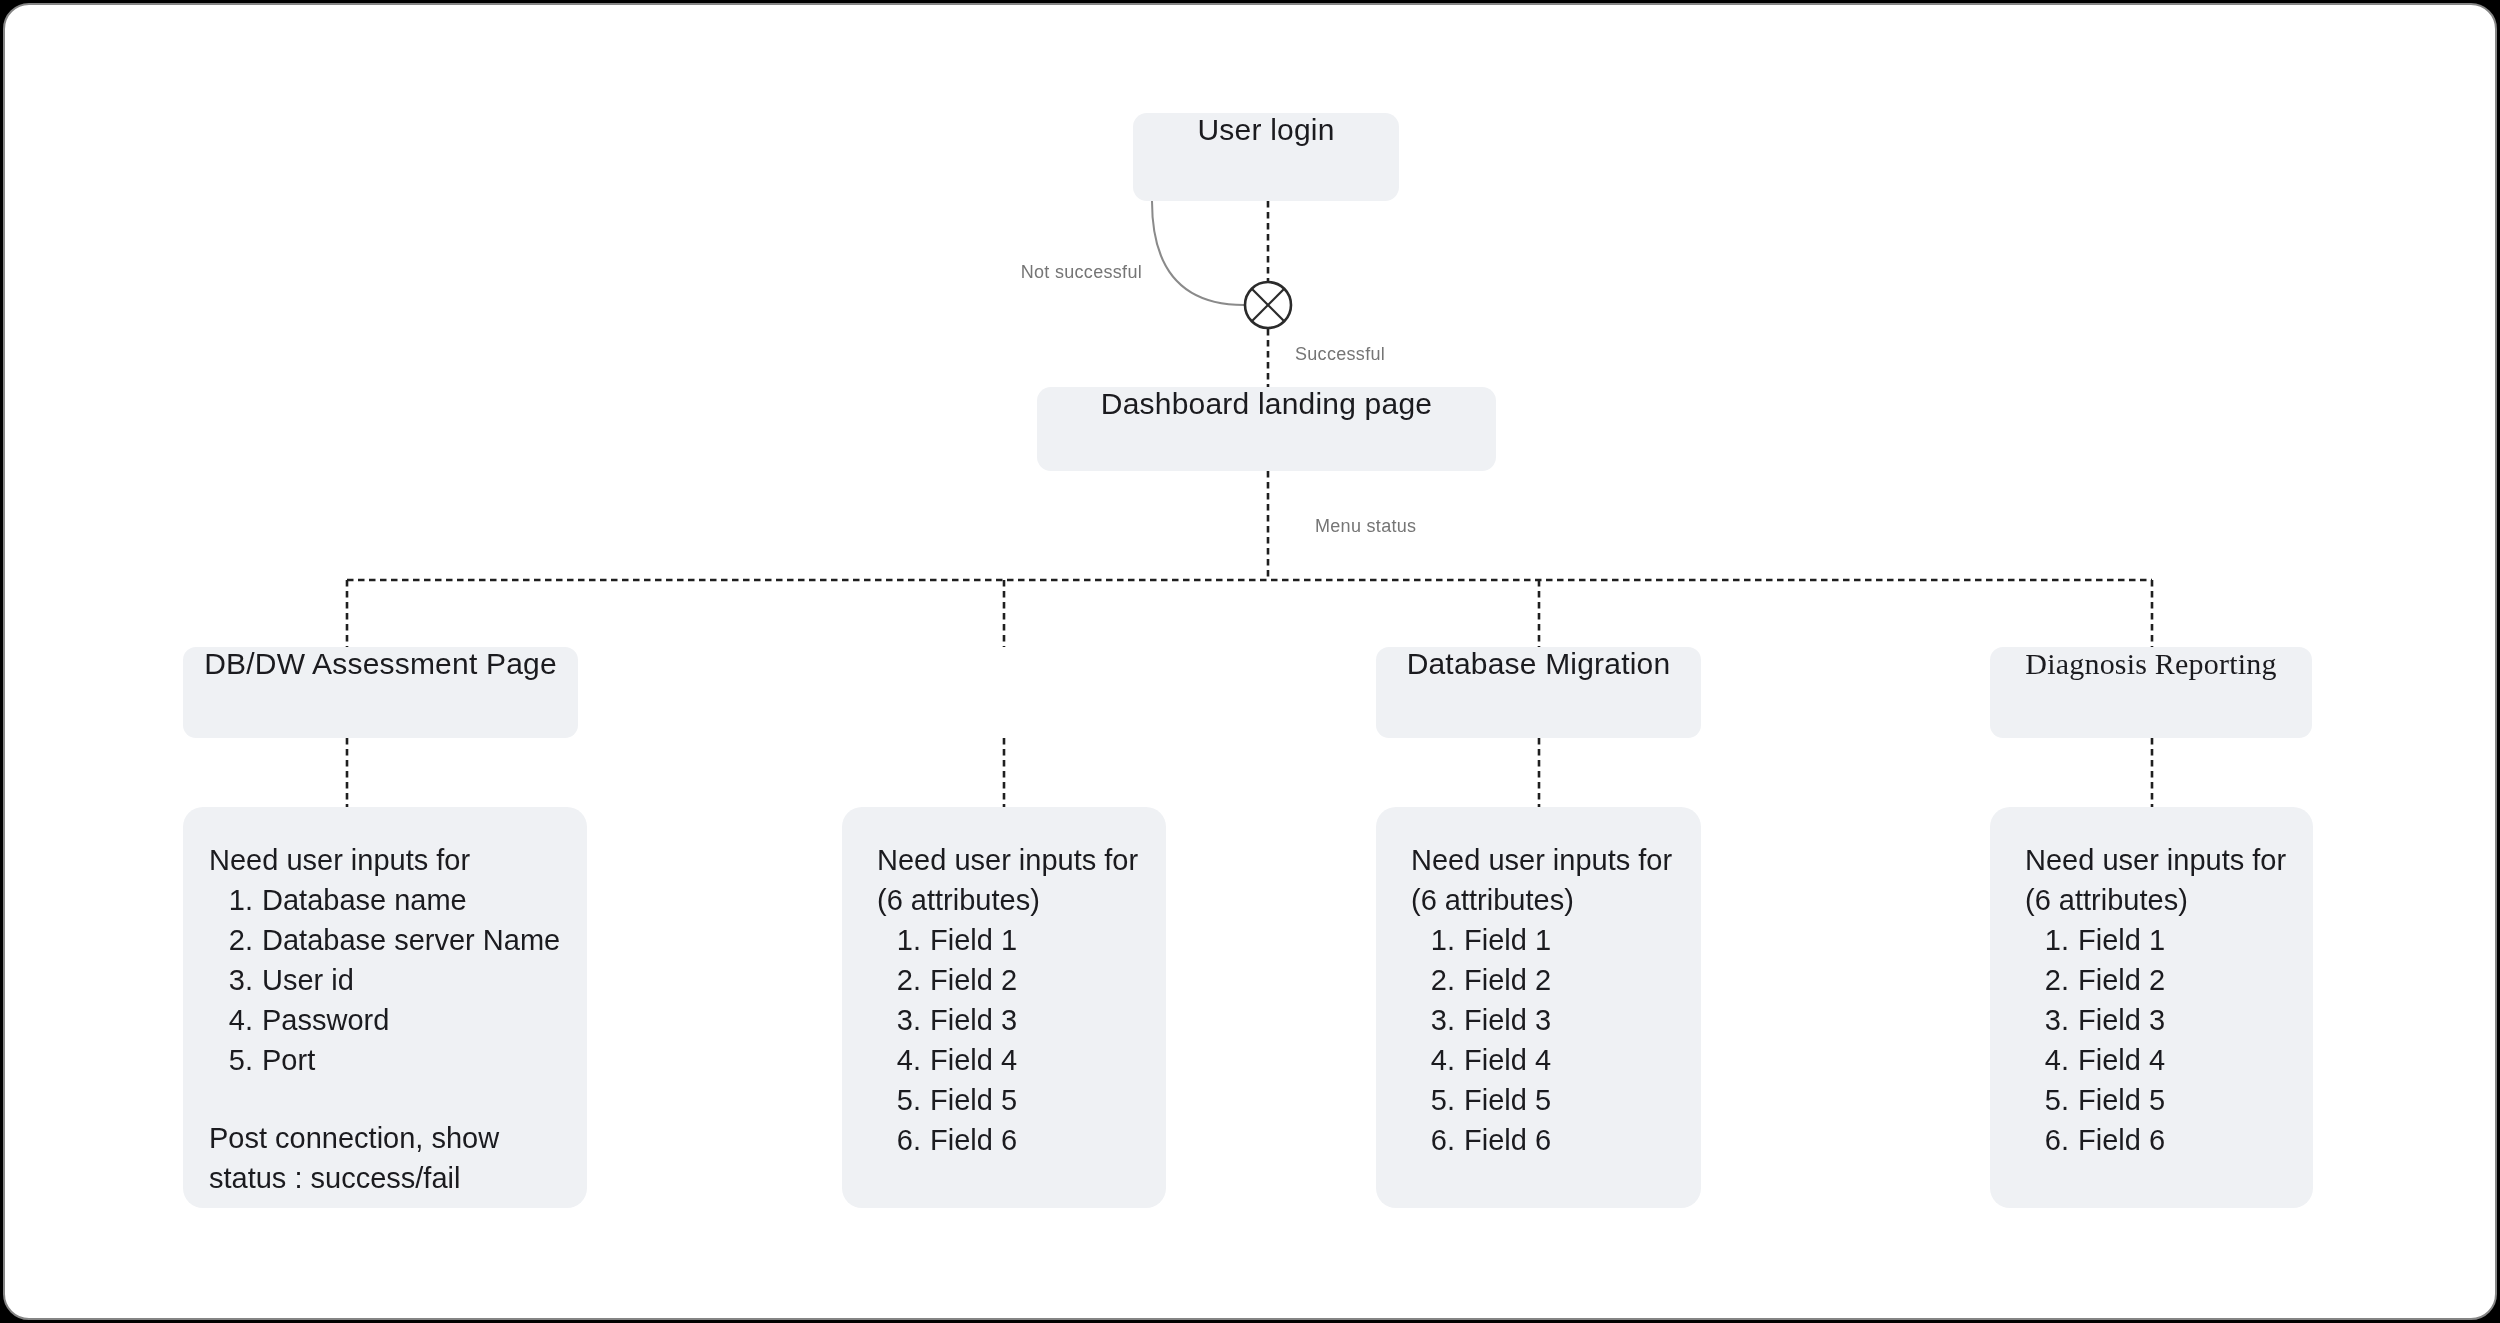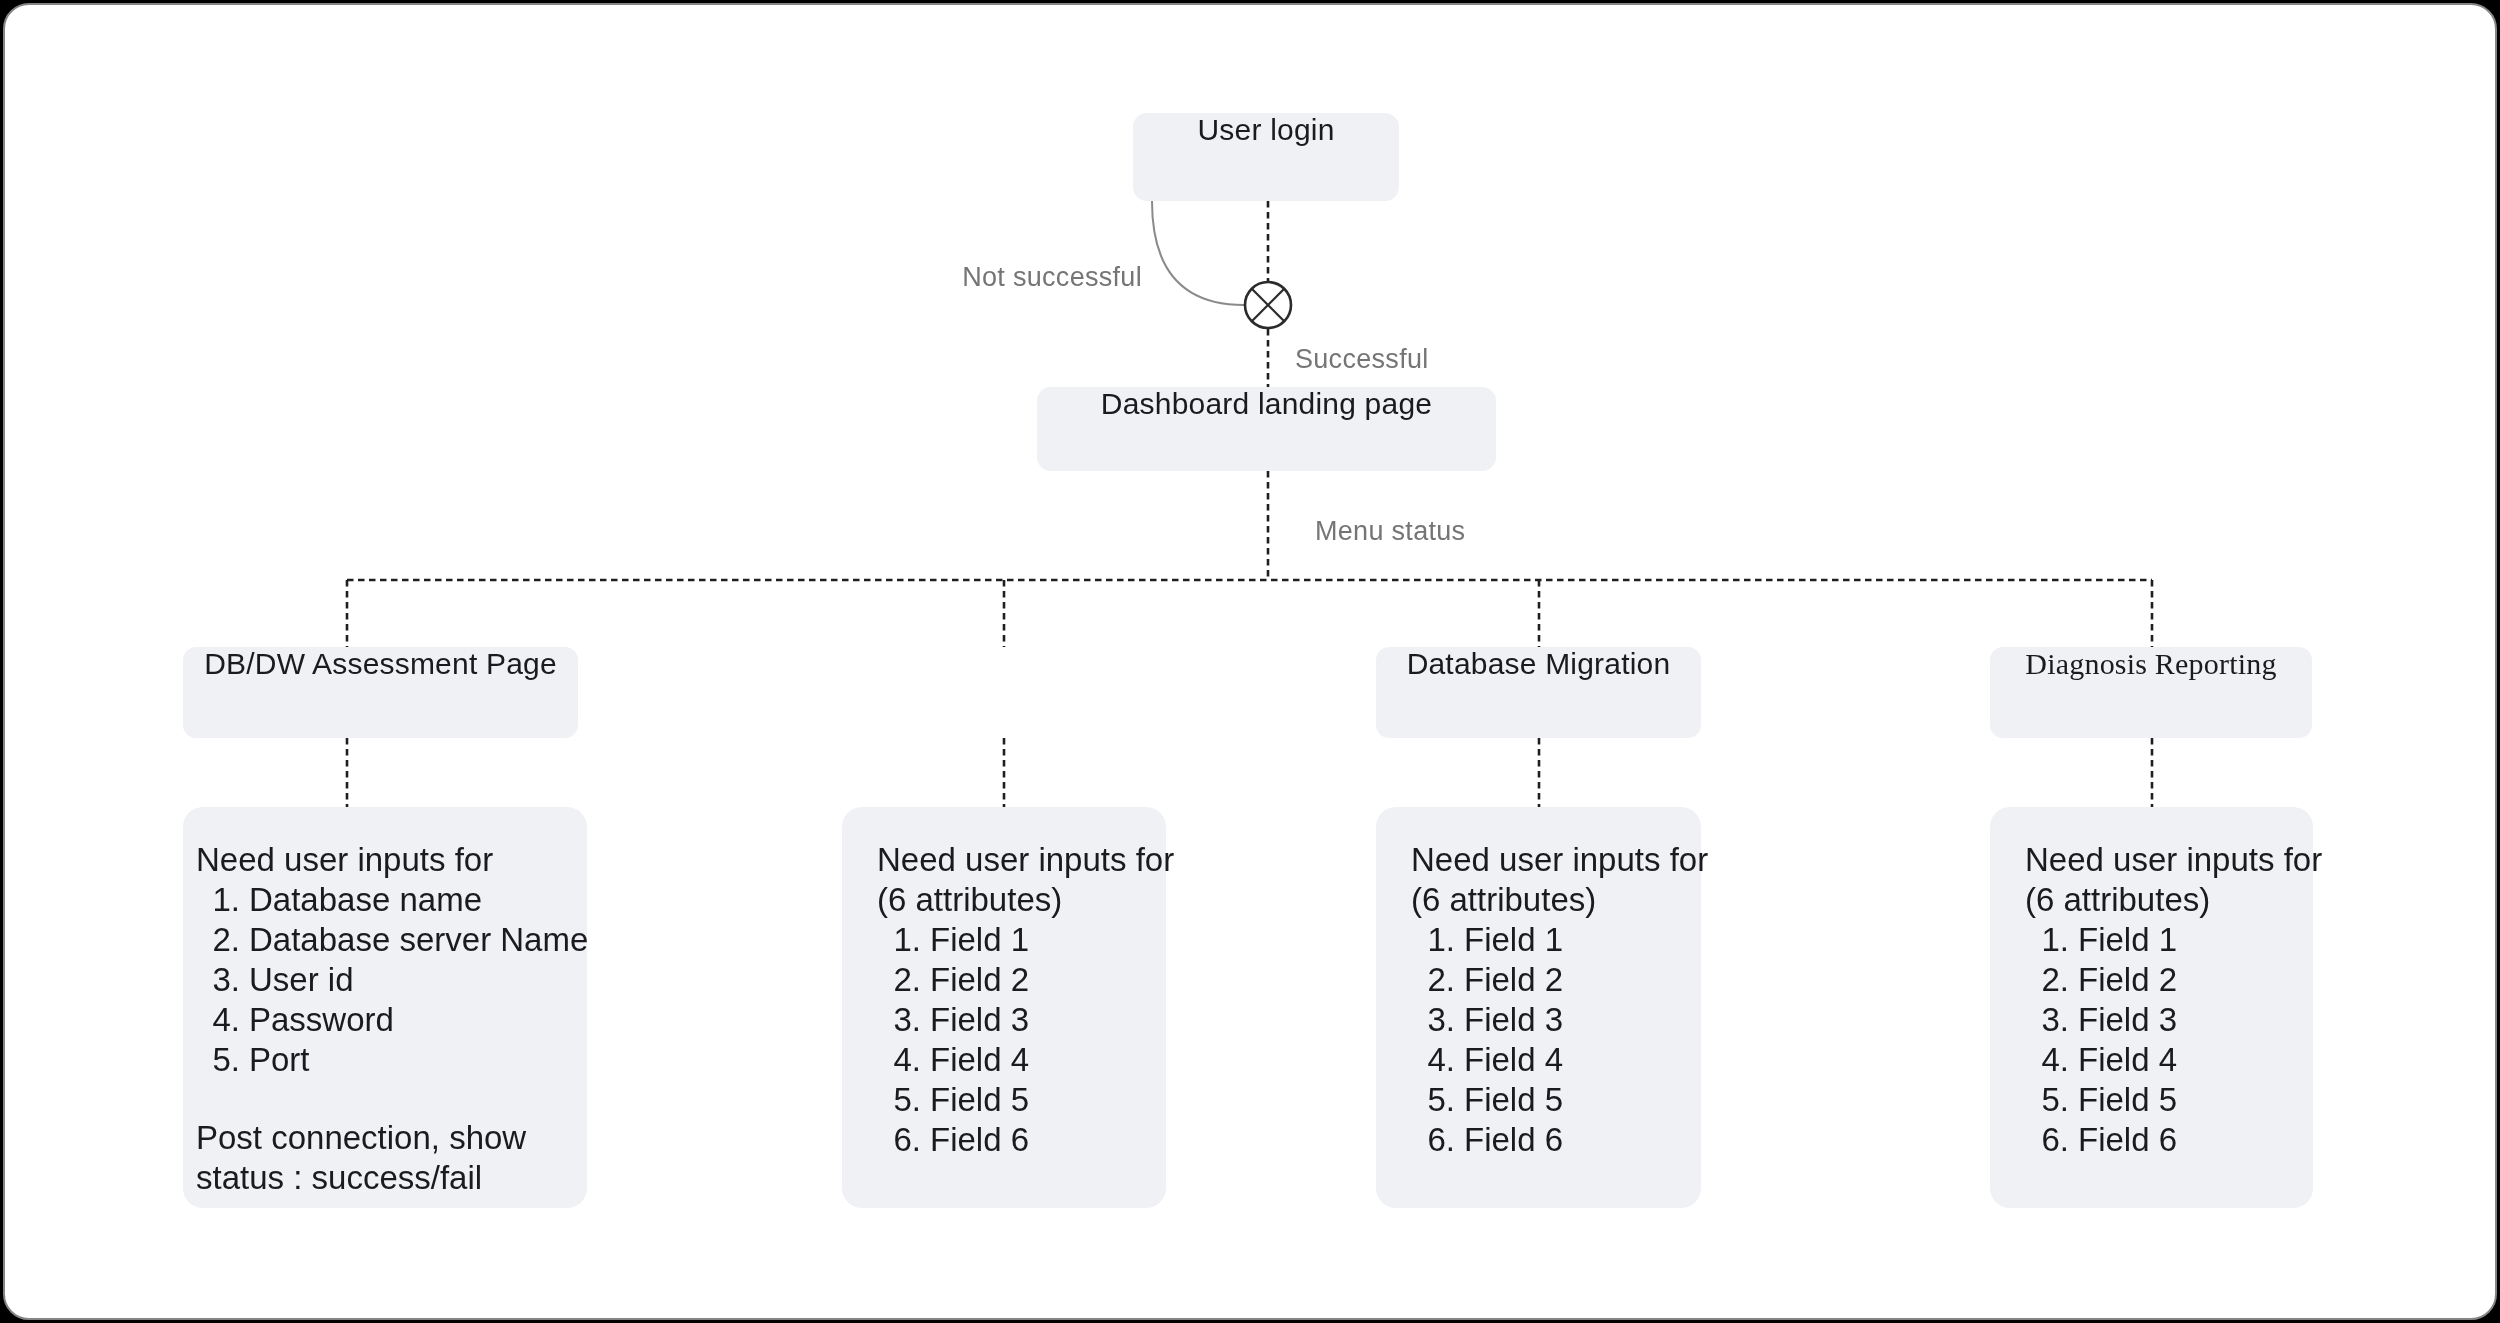--- a/index.html
+++ b/index.html
@@ -56,36 +56,36 @@
   .tbox{top:647px;height:91px;border-radius:13px;}
   .b1t{left:183px;width:395px;}
   .b2t{left:842px;width:323px;}
   .b3t{left:1376px;width:325px;}
   .b4t{left:1990px;width:322px;font-family:Liberation Serif, serif;}
   .dbox{
     position:absolute;top:807px;height:401px;
     background:var(--node-bg);
     border-radius:20px;
     color:var(--node-text);
-    font-size:33px;line-height:40px;
-    padding:33px 20px 0 13px;
+    font-size:29px;line-height:40px;
+    padding:33px 20px 0 26px;
   }
   .b1d{left:183px;width:404px;}
   .b2d{left:842px;width:324px;padding-left:35px;}
   .b3d{left:1376px;width:325px;padding-left:35px;}
   .b4d{left:1990px;width:323px;padding-left:35px;}
   .pline{white-space:nowrap;}
   .li{display:flex;white-space:nowrap;padding-left:13px;}
   .li .num{min-width:31px;text-align:right;flex:0 0 auto;}
   .li .txt{margin-left:9px;}
   .footer-block{margin-top:38px;}
   .edge-label{
     position:absolute;
     color:var(--edge-label-text);
-    font-size:27px;
+    font-size:18px;
     letter-spacing:0.3px;
     white-space:nowrap;
   }
   .lbl-not-successful{left:942px;top:262px;width:200px;text-align:right;}
   .lbl-successful{left:1295px;top:344px;}
   .lbl-menu-driven{left:1315px;top:516px;}
 </style>
 </head>
 <body>
 

